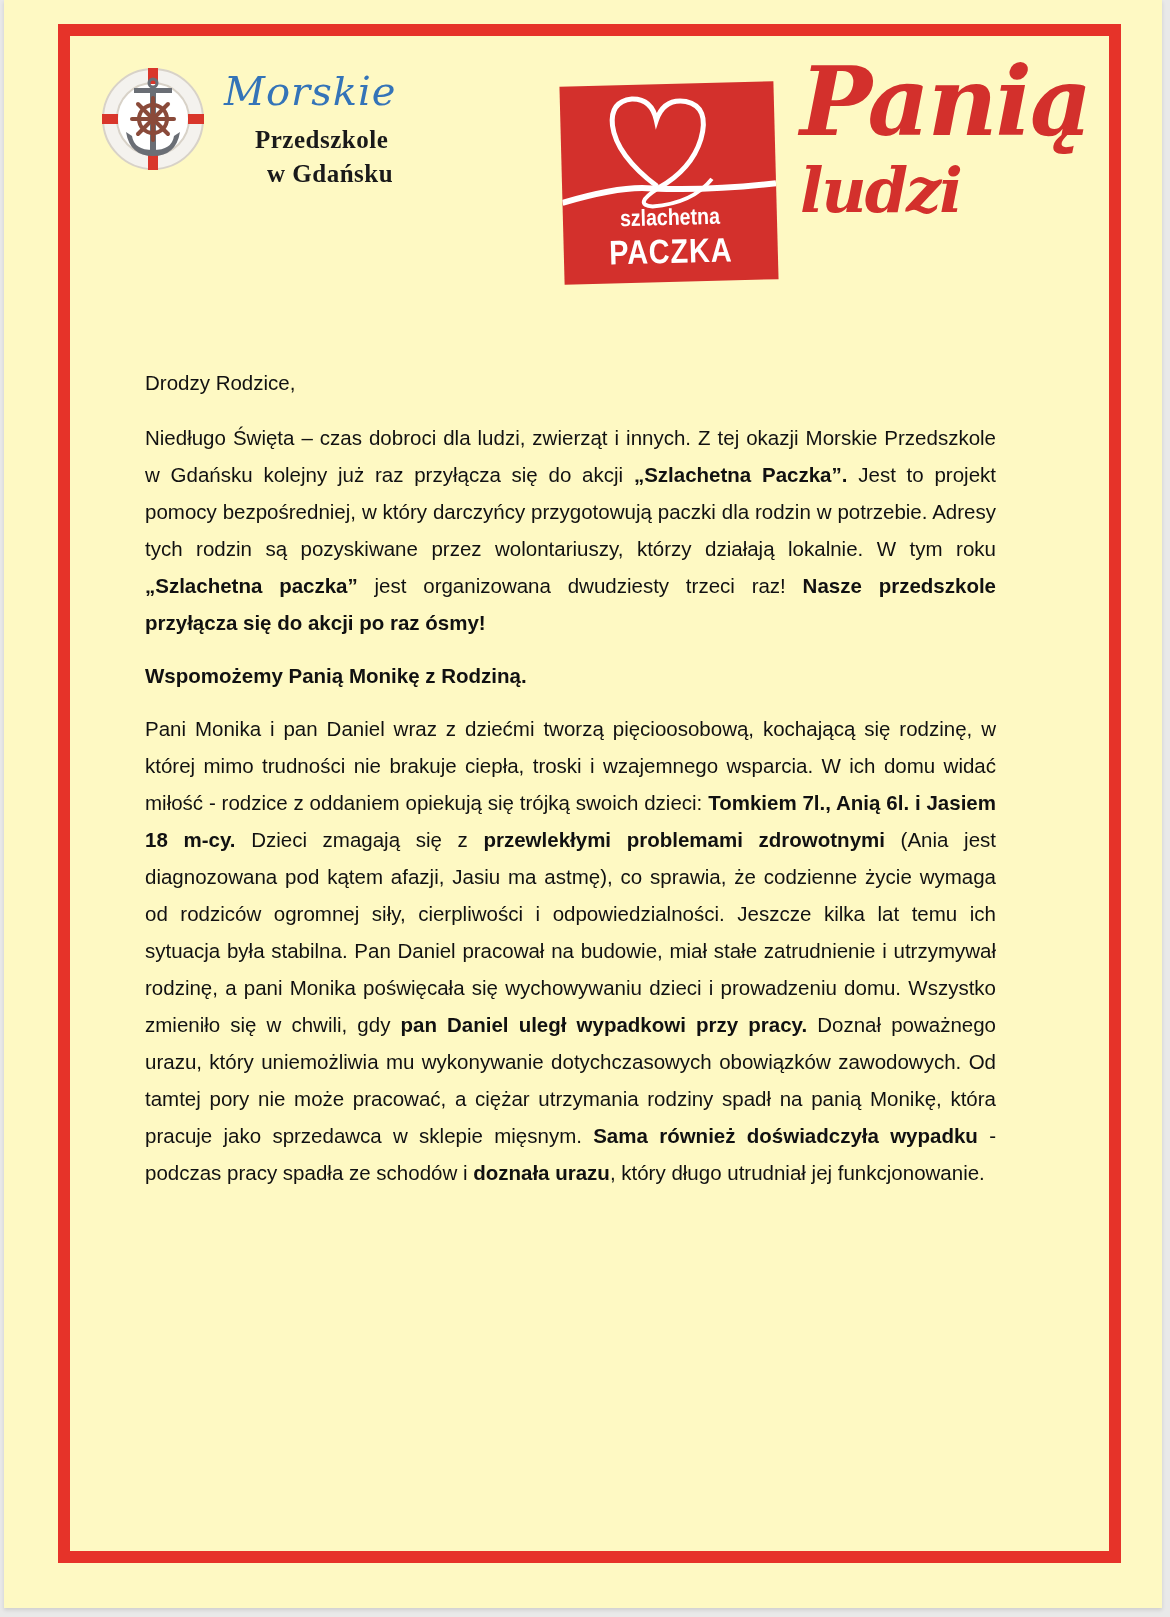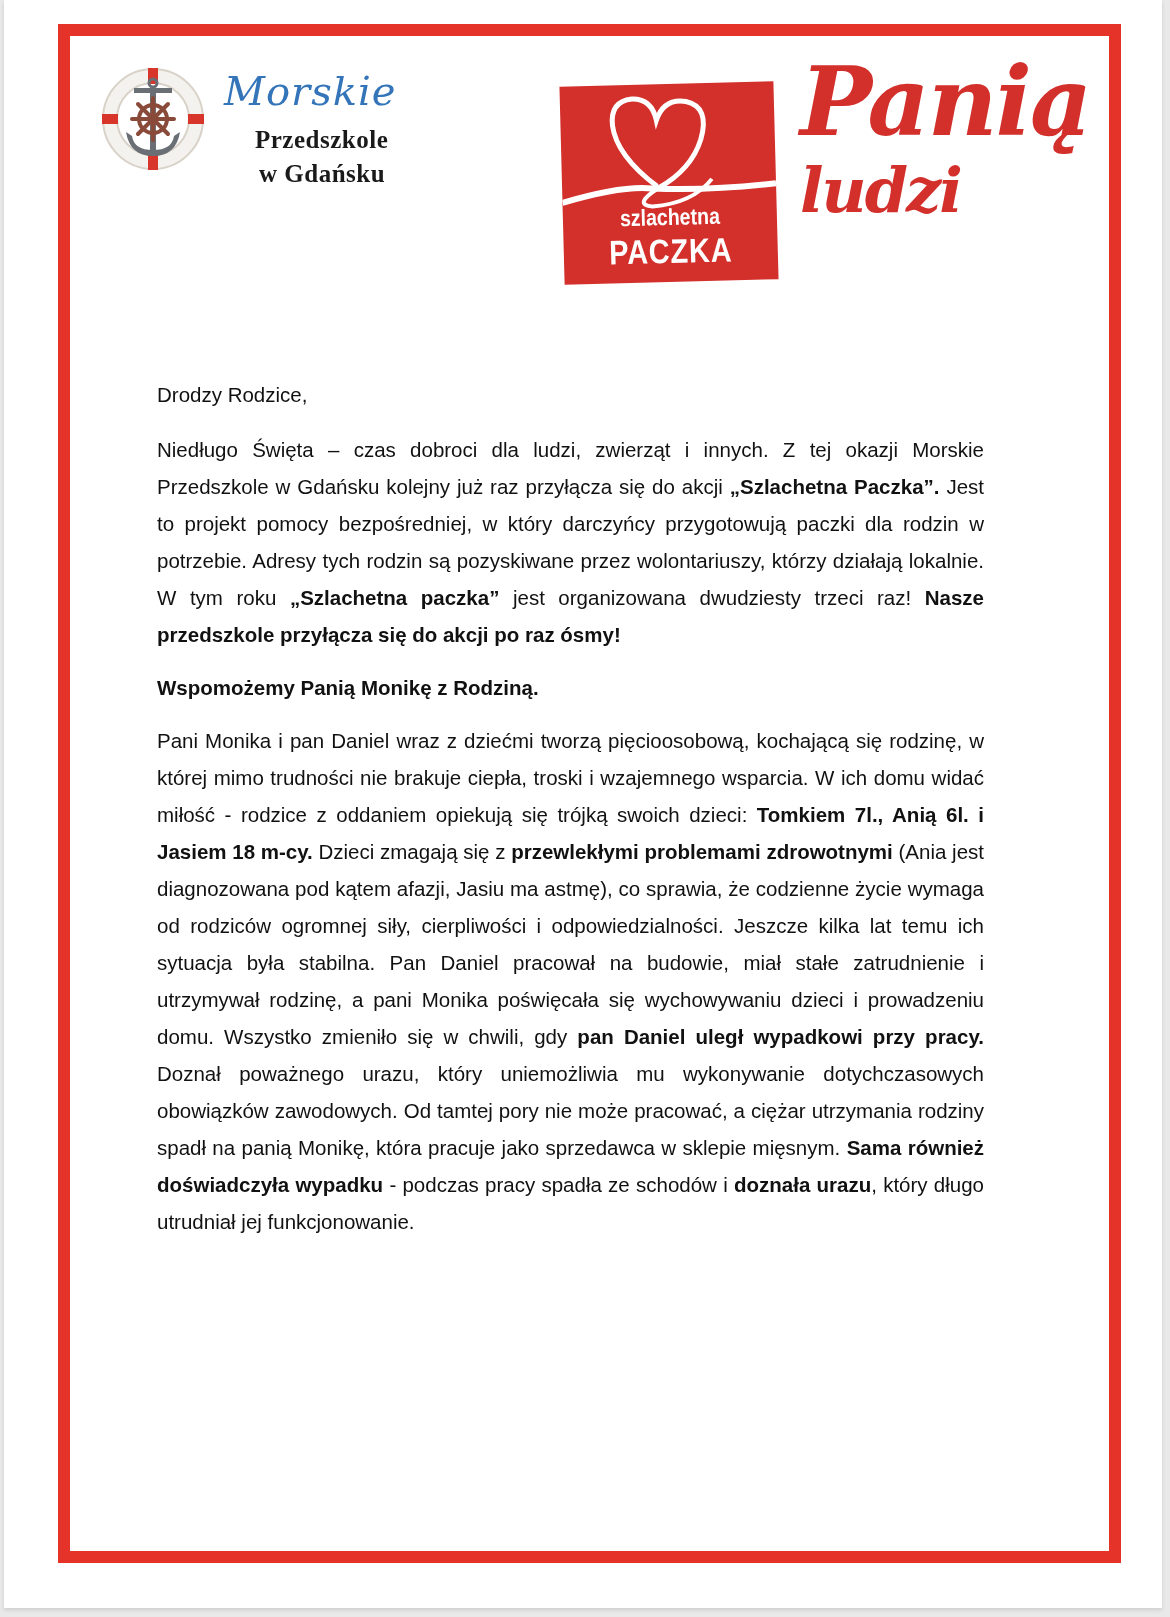--- a/index.html
+++ b/index.html
@@ -5,42 +5,42 @@
   html, body { margin: 0; padding: 0; }
   body {
     width: 1170px; height: 1617px;
     background: #e9e9e9;
     position: relative;
     overflow: hidden;
     font-family: "Liberation Sans", "DejaVu Sans", sans-serif;
   }
   .sheet {
     position: absolute; left: 4px; top: 0; width: 1158px; height: 1608px;
-    background: #ffffff;
+    background: #fef9c3;
     box-shadow: 0 2px 4px rgba(0,0,0,0.12);
   }
   .frame {
     position: absolute; left: 54px; top: 24px; width: 1063px; height: 1539px;
     box-sizing: border-box;
     border: 12px solid #e63329;
   }
   
   .school-logo { position: absolute; left: 96px; top: 66px; width: 360px; height: 120px; }
   .lifebuoy { position: absolute; left: 0; top: 0; width: 106px; height: 106px; }
   .school-name-script {
     position: absolute; left: 124px; top: 2px;
     font-family: "DejaVu Serif", serif; font-style: italic;
     font-size: 40px; color: #3474b8; letter-spacing: 1px;
   }
   .school-name-line {
     position: absolute; font-family: Liberation Serif, serif; font-weight: bold;
     font-size: 25px; color: #1a1a1a; letter-spacing: 0.5px; margin-left: 23px;
   }
   .school-name-line.l1 { left: 132px; top: 60px; }
-  .school-name-line.l2 { left: 136px; top: 94px; }
+  .school-name-line.l2 { left: 144px; top: 94px; }
 
   .paczka-logo { position: absolute; left: 558px; top: 68px; width: 480px; height: 220px; }
   .paczka-box {
     position: absolute; left: 0; top: 16px; width: 214px; height: 198px;
     background: #d3302c; transform: rotate(-1.5deg);
   }
   .paczka-box svg { position: absolute; left: 0; top: 0; }
   .paczka-small {
     position: absolute; left: 0; width: 214px; text-align: center; color: #fff;
     font-family: "Liberation Sans", sans-serif; font-weight: bold;
@@ -57,21 +57,21 @@
     font-family: "DejaVu Serif", serif; font-style: italic; font-weight: bold;
     font-size: 62px; color: #d3302c; line-height: 1; letter-spacing: -2px;
   }
 
   
   .content {
     position: absolute; left: 141px; top: 364px; width: 851px;
     font-family: "Liberation Sans", sans-serif;
     font-size: 20.5px; line-height: 37px; color: #111;
   }
-  .content p { margin: 12px; text-align: justify; }
+  .content p { margin: 0; text-align: justify; }
   .greeting { margin-bottom: 18px !important; }
   .para { margin-bottom: 16px !important; }
   .subheading { text-align: center; font-weight: bold; margin-bottom: 16px !important; }
   b { font-weight: bold; }
 </style>
 </head>
 <body>
 
 <div class="sheet">
   <div class="frame"></div>

